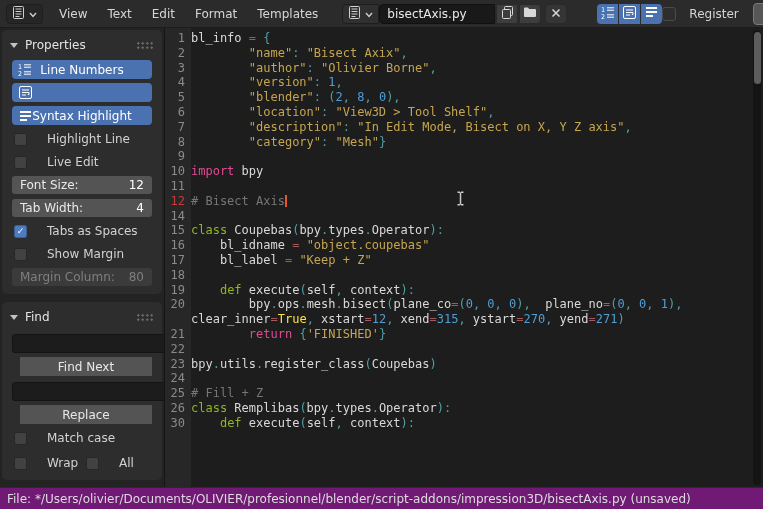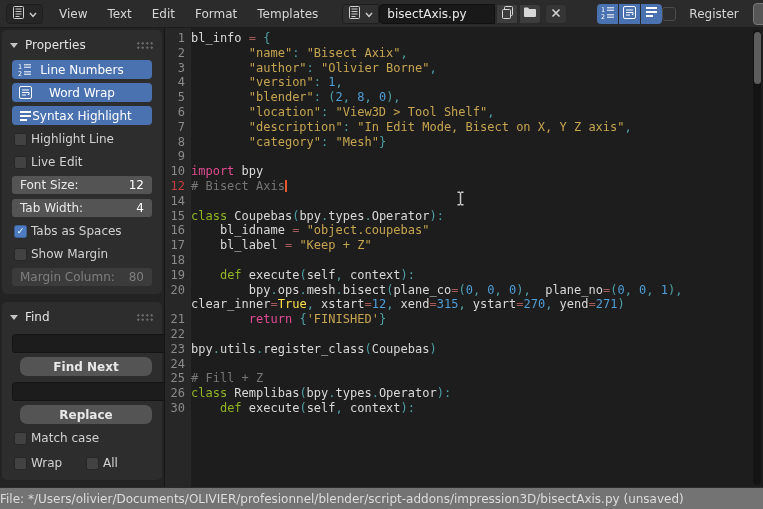--- a/index.html
+++ b/index.html
@@ -33,30 +33,30 @@
   .sidebar { width:165px; background:#232323; border-right:1px solid #151515; padding:2px; overflow:hidden; }
   .panel { background:#2d2d2d; border-radius:5px; padding:4px 8px 8px 8px; }
   .panel + .panel { margin-top:8px; }
   .p-head { display:flex; align-items:center; height:22px; gap:7px; }
   .tri { width:0; height:0; border-left:4px solid transparent; border-right:4px solid transparent; border-top:5px solid #c3c3c3; }
   .p-title { color:#e3e3e3; flex:1; }
   .grip { width:18px; height:9px; background-image:radial-gradient(circle,#737373 1px,transparent 1.2px); background-size:4.5px 4.5px; }
   .ptoggle { height:19px; background:#4a72b0; border-radius:4px; margin:4px 2px 0 2px; display:flex; align-items:center; color:#fff; padding:0 5px; position:relative; }
   .picon { width:16px; display:flex; align-items:center; justify-content:center; }
   .plabel { flex:1; text-align:center; margin-left:-16px; }
-  .cbrow { display:flex; align-items:center; gap:4px; height:18px; margin:5px 2px 0 4px; color:#d2d2d2;text-align:center; }
+  .cbrow { display:flex; align-items:center; gap:20px; height:18px; margin:5px 2px 0 4px; color:#d2d2d2;text-align:center; }
   .cbrow .box { width:13px; height:13px; background:#424242; border:1px solid #262626; border-radius:2.5px; display:inline-flex; align-items:center; justify-content:center; font-size:9px; color:#fff; }
   .cbrow .box.checked { background:#4d7cc2; border-color:#3c5f96; }
   .nfield { height:18px; background:#545454; border-radius:3px; margin:5px 2px 0 2px; display:flex; align-items:center; padding:0 8px; color:#e8e8e8; }
   .nfield .val { margin-left:auto; color:#fff; }
   .nfield.disabled { background:#3b3b3b; color:#7f7f7f; }
   .nfield.disabled .val { color:#7f7f7f; }
   .find-row { display:flex; margin:6px 2px 0 2px; height:19px; }
   .find-input { flex:1; background:#1c1c1c; border:1px solid #141414; border-radius:3px 0 0 3px; outline:none; color:#e5e5e5; padding:0 5px; font-size:12px; }
-  .s-btn { height:19px; background:#545454; border-radius:7px; margin:4px 2px 0 10px; display:flex; align-items:center; justify-content:center; color:#e8e8e8;font-weight:bold; }
+  .s-btn { height:19px; background:#545454; border-radius:1px; margin:4px 2px 0 10px; display:flex; align-items:center; justify-content:center; color:#e8e8e8; }
   .cb-duo { display:flex; margin-top:2px; }
   .cb-duo .cbrow { flex:1; }
 
   
   .editor { flex:1; background:#1d1d1d; position:relative; overflow:hidden; font-family:"DejaVu Sans Mono","Liberation Mono",monospace; font-size:12px; }
   .gutterbg { position:absolute; left:0; top:0; bottom:0; width:26px; background:#272727; }
   .lines { position:absolute; left:0; top:3px; right:12px; }
   .crow { display:flex; height:14.8px; line-height:14.8px; }
   .lnum { width:26px; flex:0 0 26px; text-align:right; padding-right:6px; color:#8b8b8b; }
   .lnum.cur { color:#c53c3c; }
@@ -69,21 +69,21 @@
   .tok-k2 { color:#91b525; }
   .tok-p { color:#4fa0a6; }
   .tok-o { color:#a25a5a; }
   .tok-b { color:#fde047; }
   .caret { display:inline-block; width:2px; height:12px; background:#e8562d; vertical-align:-2px; }
   .vscroll-track { position:absolute; right:2px; top:2px; bottom:2px; width:8px; background:rgba(0,0,0,0.28); border-radius:4px; }
   .vscroll-handle { position:absolute; right:0.5px; top:2px; width:7px; height:52px; background:#5d5d5d; border-radius:3.5px; }
   .ibeam { position:absolute; left:290px; top:163px; pointer-events:none; }
 
   
-  .statusbar { height:22px; flex:0 0 22px; background:#737373; border-top:1px solid #2a2a2a; display:flex; align-items:center; padding:0 0; color:#dcdcdc; }
+  .statusbar { height:22px; flex:0 0 22px; background:#701a75; border-top:1px solid #2a2a2a; display:flex; align-items:center; padding:0 7px; color:#dcdcdc; }
 </style>
 </head>
 <body>
 
 <div class="app">
 
   <div class="topbar">
     <div class="icon-dd">
       <span>
         <svg width="13" height="13" viewBox="0 0 13 13">
@@ -203,21 +203,20 @@
               <span class="plabel">Line Numbers</span>
             </div>
             <div class="ptoggle">
               <span class="picon">
                 <svg width="13" height="13" viewBox="0 0 13 13">
                   <rect x="0.5" y="0.5" width="12" height="12" rx="1.5" fill="none" stroke="currentColor"></rect>
                   <path stroke="currentColor" fill="none" d="M3 4h7M3 6.5h7M3 9h4"></path>
                   <path d="M10 6.5v2H8.8" fill="none" stroke="currentColor"></path>
                 </svg>
               </span>
-              <span class="plabel">Word Wrap</span>
             </div>
             <div class="ptoggle">
               <span class="picon">
                 <svg width="13" height="12" viewBox="0 0 13 12">
                   <path stroke="currentColor" stroke-width="2.2" d="M1 2h11M1 6h11M1 10h7"></path>
                 </svg>
               </span>
               <span class="plabel">Syntax Highlight</span>
             </div>
           </div>
@@ -329,20 +328,24 @@
           </div>
           <div class="crow">
             <span class="lnum">9</span>
             <span class="ltext"></span>
           </div>
           <div class="crow">
             <span class="lnum">10</span>
             <span class="ltext"><span class="tok-k1">import</span><span class="tok-t"> bpy</span></span>
           </div>
           <div class="crow">
+            <span class="lnum">11</span>
+            <span class="ltext"></span>
+          </div>
+          <div class="crow">
             <span class="lnum cur">12</span>
             <span class="ltext"><span class="tok-c"># Bisect Axis</span><span class="caret"></span></span>
           </div>
           <div class="crow">
             <span class="lnum">14</span>
           </div>
           <div class="crow">
             <span class="lnum">15</span>
             <span class="ltext"><span class="tok-k2">class</span><span class="tok-t"> Coupebas</span><span class="tok-p">(</span><span class="tok-t">bpy</span><span class="tok-p">.</span><span class="tok-t">types</span><span class="tok-p">.</span><span class="tok-t">Operator</span><span class="tok-p">):</span></span>
           </div>

